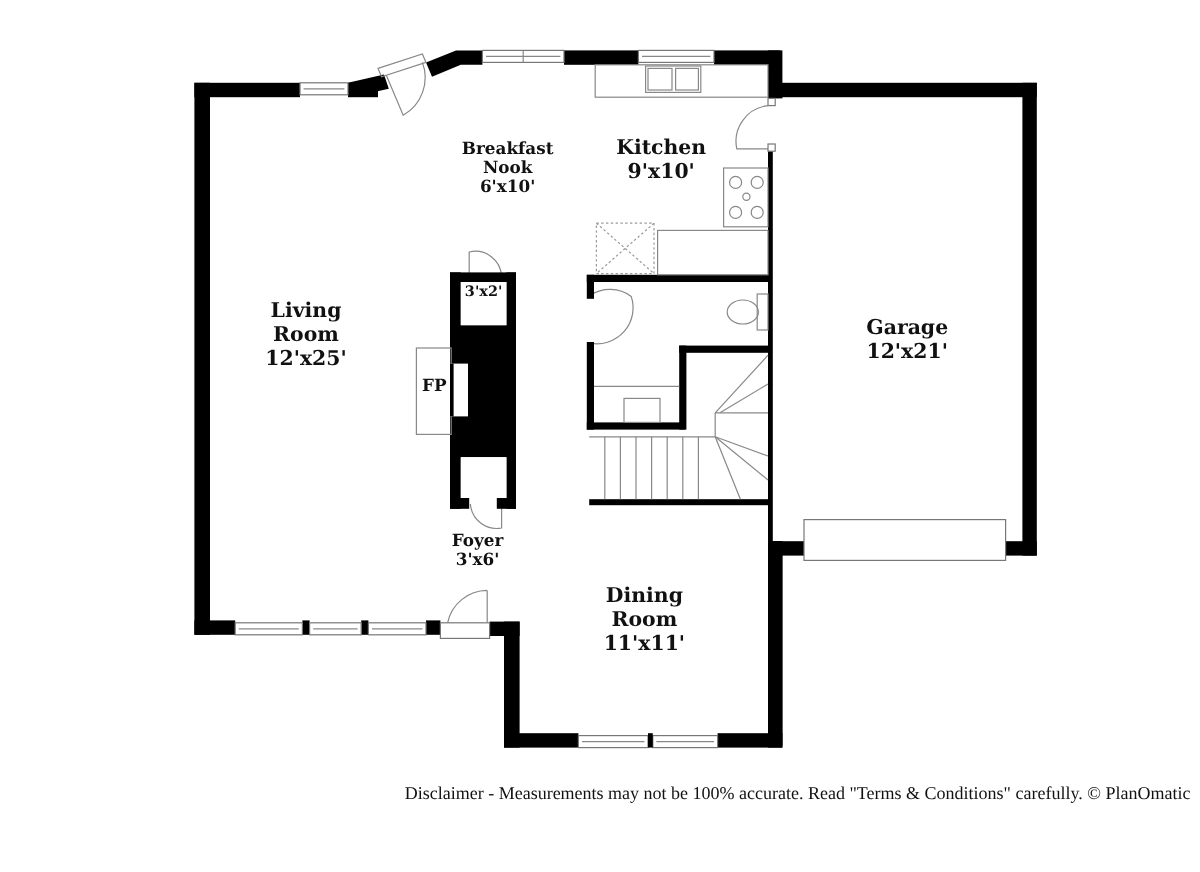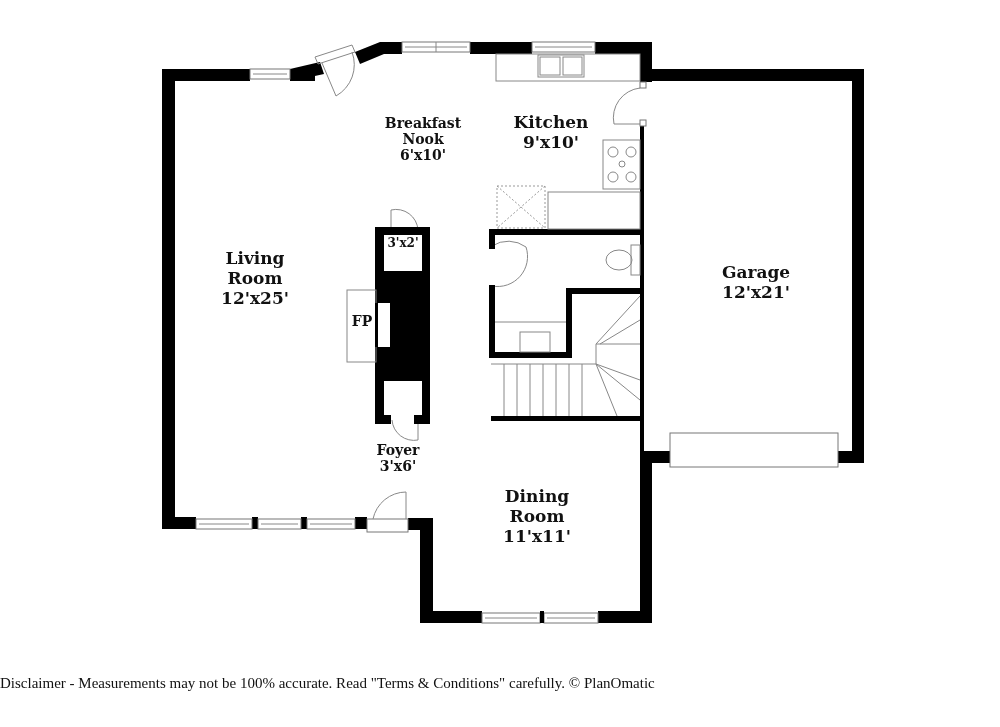--- a/index.html
+++ b/index.html
@@ -5,21 +5,21 @@
   html,body{margin:0;padding:0;background:#ffffff;}
   body{width:1000px;height:727px;position:relative;overflow:hidden;font-family:"DejaVu Serif","Liberation Serif",serif;}
   #plan{position:absolute;left:0;top:0;width:1000px;height:727px;}
   .lbl{font-family:"DejaVu Serif","Liberation Serif",serif;font-weight:bold;fill:#111;text-anchor:middle;}
   .lbl-lg{font-size:17px;}
   .lbl-md{font-size:14px;}
   .lbl-sm{font-size:12px;}
   .thin{fill:none;stroke:#888;stroke-width:1;}
   .thin-d{fill:none;stroke:#999;stroke-width:1;stroke-dasharray:2 2;}
   .win{fill:#fff;stroke:#777;stroke-width:1;}
-  .disclaimer{position:absolute;left:0;width:992px;top:675px;text-align:left;font-family:"Liberation Serif","DejaVu Serif",serif;font-size:15px;color:#111;}
+  .disclaimer{position:absolute;left:0;width:992px;top:654px;text-align:right;font-family:"Liberation Serif","DejaVu Serif",serif;font-size:15px;color:#111;}
 </style>
 </head>
 <body>
 
 <svg id="plan" viewBox="0 0 1000 727" xmlns="http://www.w3.org/2000/svg">
 
   <g fill="#000">
 
     <rect x="162" y="69" width="13" height="460"></rect>
 

